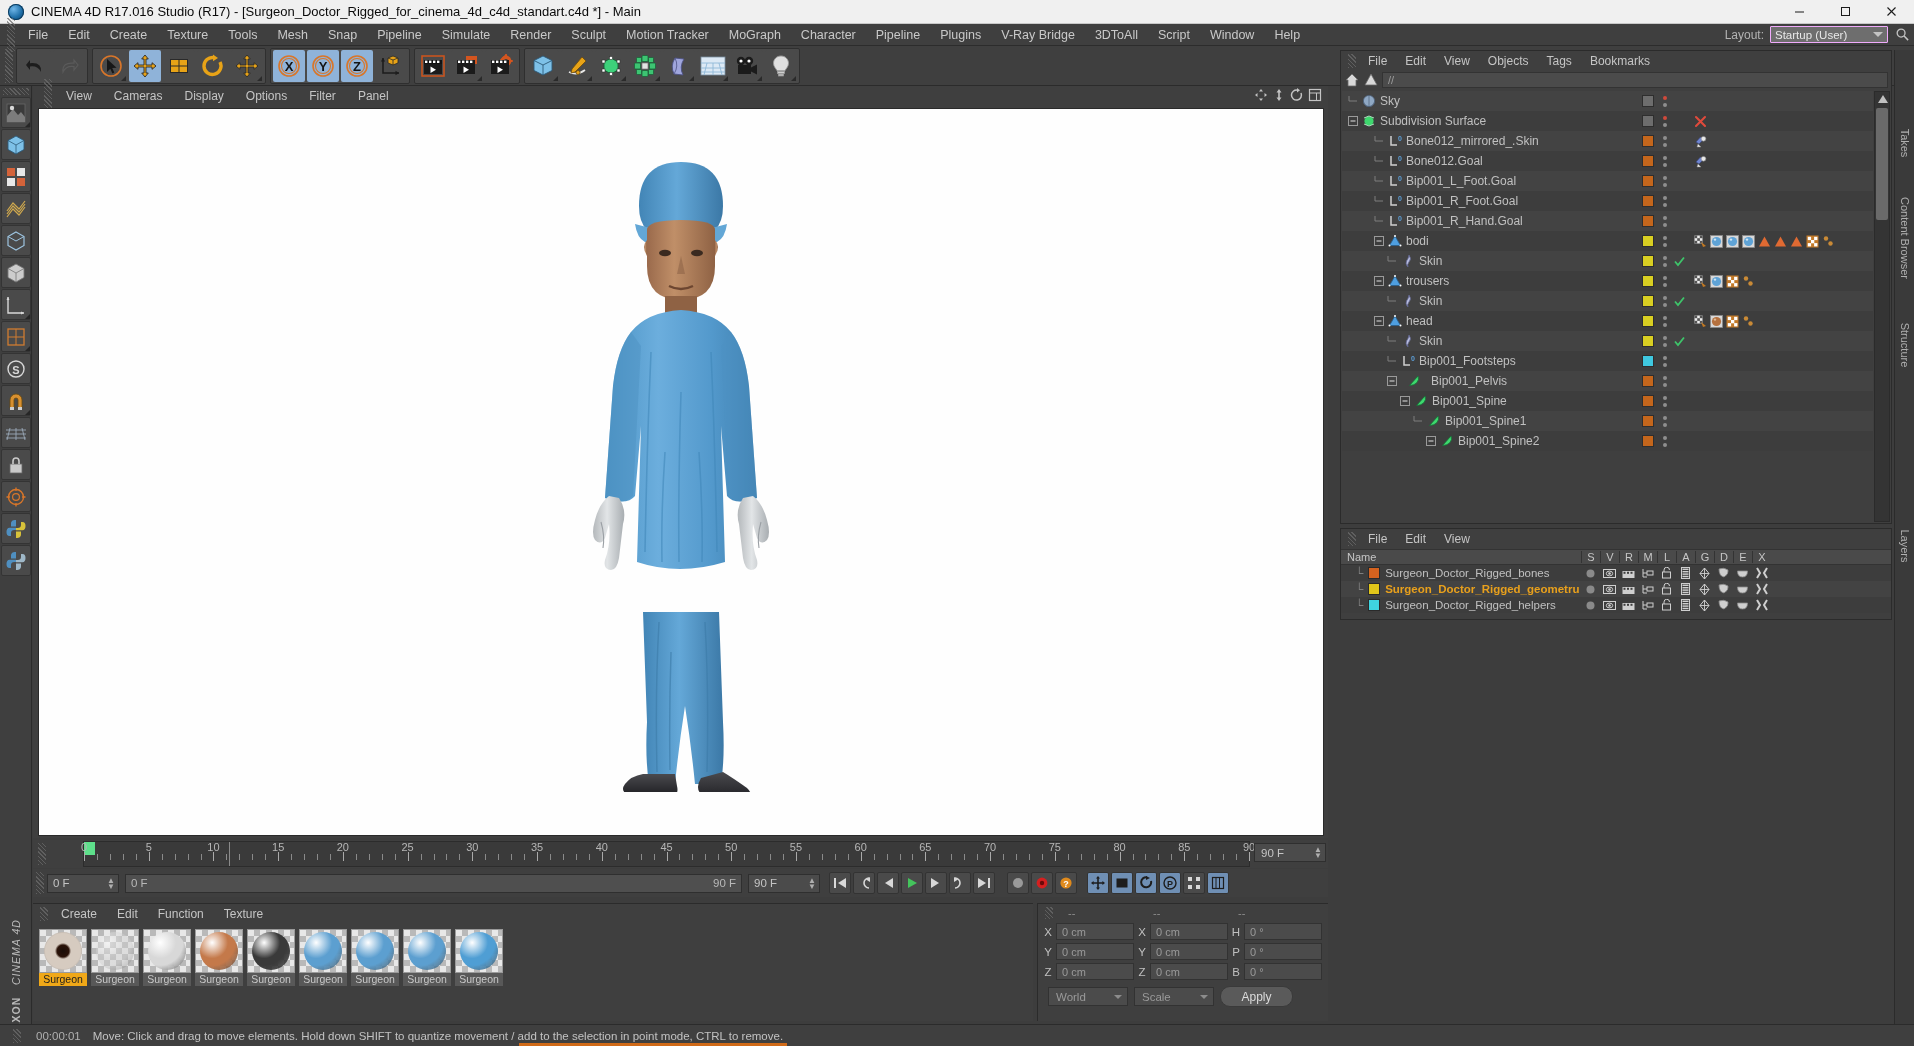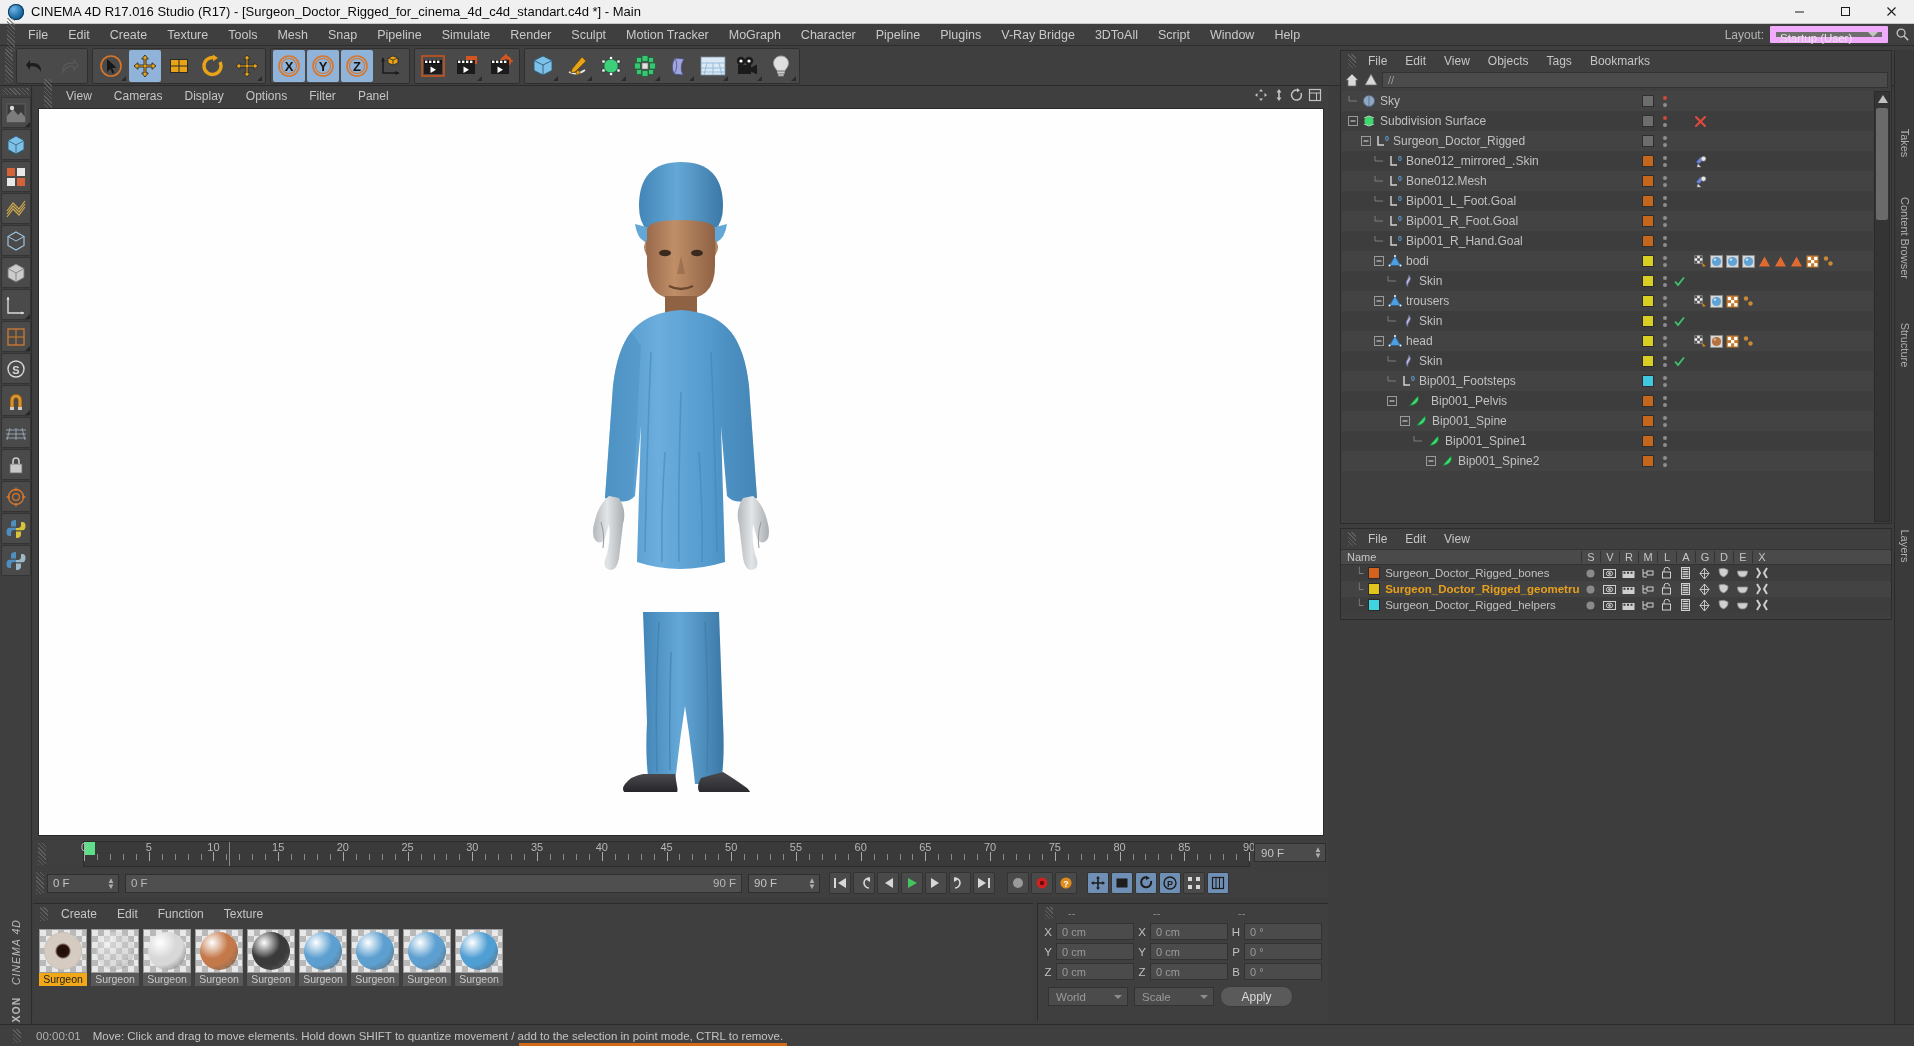--- a/index.html
+++ b/index.html
@@ -33,22 +33,22 @@
 
   
   .menubar {
     height:22px; background:#3f3f3f; display:flex; align-items:center;
     padding-left:4px; border-bottom:1px solid #2c2c2c; position:relative;
   }
   .menubar .mi { padding:0 10px; font-size:12.5px; color:#c9c9c9; line-height:22px; white-space:nowrap; }
   .layoutbox { position:absolute; right:26px; top:2px; display:flex; align-items:center; gap:6px; }
   .layoutbox .lbl { font-size:12px; color:#b4b4b4; }
   .layout-select {
-    width:118px; height:17px; background:#6e6e6e; border:6px solid #f0abfc;
-    display:flex; padding:0 4px; font-size:11.5px; color:#e8e8e8;
+    width:118px; height:17px; background:#6e6e6e; border:1px solid #f0abfc;
+    display:flex; align-items:center; padding:0 4px; font-size:11.5px; color:#e8e8e8;
     position:relative; border-radius:1px;
   }
   .layout-select .caret { position:absolute; right:4px; width:0;height:0;
      border-left:5px solid transparent;border-right:5px solid transparent;border-top:5px solid #c4c4c4; }
   .search-ic { width:15px; height:15px; position:absolute; right:4px; top:3px; }
 
   
   .toolbar {
     height:40px; background:#3f3f3f; display:flex; align-items:center;
     padding-left:2px; border-bottom:1px solid #2b2b2b;
@@ -1130,80 +1130,58 @@
             <span style="width:4px;height:4px;border-radius:50%;background:#8e8e8e;"></span>
           </span>
           <span style="width: 14px; display: flex; align-items: center; justify-content: center;"></span>
           <span style="display: flex; align-items: center; gap: 3px; margin-left: 8px;">
             <svg width="13" height="13" viewBox="0 0 13 13">
               <path d="M2 2 L11 11 M11 2 L2 11" stroke="#e04a3c" stroke-width="2.1" stroke-linecap="round"></path>
             </svg>
           </span>
         </div>
         <div class="orow">
-          <div style="display: flex; align-items: center; gap: 4px; width: 296px; padding-left: 19px;">
+          <div style="display: flex; align-items: center; gap: 4px; width: 296px; padding-left: 32px;">
             <span style="width: 10px; height: 10px; display: inline-flex; align-items: center; justify-content: center;">
               <svg width="10" height="10" viewBox="0 0 10 10">
-                <rect x="0.5" y="0.5" width="9" height="9" fill="none" stroke="#9a9a9a" stroke-width="1"></rect>
-                <line x1="2.5" y1="5" x2="7.5" y2="5" stroke="#c8c8c8" stroke-width="1.2"></line>
+                <path d="M1 0 L1 5 L9 5" fill="none" stroke="#7e7e7e" stroke-width="1"></path>
               </svg>
             </span>
             <svg width="14" height="14" viewBox="0 0 14 14">
               <path d="M3 2 L3 11 L9 11" fill="none" stroke="#d0d0d0" stroke-width="1.5"></path>
               <text x="10" y="6.5" font-size="7" font-weight="bold" fill="#5d9fd8" font-family="Liberation Sans">0</text>
             </svg>
-            <span class="otxt">Surgeon_Doctor_Rigged</span>
-          </div>
-          <span style="width: 12px; height: 12px; margin-left: 4px; background: rgb(109, 109, 109); border: 1px solid rgb(46, 46, 46);"></span>
+            <span class="otxt">Bone012_mirrored_.Skin</span>
+          </div>
+          <span style="width: 12px; height: 12px; margin-left: 4px; background: rgb(196, 102, 28); border: 1px solid rgb(46, 46, 46);"></span>
           <span style="width: 14px; display: flex; flex-direction: column; align-items: center; gap: 3px; margin-left: 4px;">
             <span style="width:4px;height:4px;border-radius:50%;background:#8e8e8e;"></span>
             <span style="width:4px;height:4px;border-radius:50%;background:#8e8e8e;"></span>
           </span>
           <span style="width: 14px; display: flex; align-items: center; justify-content: center;"></span>
-          <span style="display: flex; align-items: center; gap: 3px; margin-left: 8px;"></span>
+          <span style="display: flex; align-items: center; gap: 3px; margin-left: 8px;">
+            <svg width="13" height="13" viewBox="0 0 13 13">
+              <path d="M2 7 L6.5 2 L9 5 L5 9 Z" fill="#6f85d0" stroke="#3a4680" stroke-width=".6"></path>
+              <circle cx="9.5" cy="3.8" r="2.4" fill="#e8e8e8" stroke="#888" stroke-width=".6"></circle>
+              <path d="M4 9 L7 12 L3 12 Z" fill="#e8e8e8" stroke="#888" stroke-width=".5"></path>
+            </svg>
+          </span>
         </div>
         <div class="orow">
           <div style="display: flex; align-items: center; gap: 4px; width: 296px; padding-left: 32px;">
             <span style="width: 10px; height: 10px; display: inline-flex; align-items: center; justify-content: center;">
               <svg width="10" height="10" viewBox="0 0 10 10">
                 <path d="M1 0 L1 5 L9 5" fill="none" stroke="#7e7e7e" stroke-width="1"></path>
               </svg>
             </span>
             <svg width="14" height="14" viewBox="0 0 14 14">
               <path d="M3 2 L3 11 L9 11" fill="none" stroke="#d0d0d0" stroke-width="1.5"></path>
               <text x="10" y="6.5" font-size="7" font-weight="bold" fill="#5d9fd8" font-family="Liberation Sans">0</text>
             </svg>
-            <span class="otxt">Bone012_mirrored_.Skin</span>
-          </div>
-          <span style="width: 12px; height: 12px; margin-left: 4px; background: rgb(196, 102, 28); border: 1px solid rgb(46, 46, 46);"></span>
-          <span style="width: 14px; display: flex; flex-direction: column; align-items: center; gap: 3px; margin-left: 4px;">
-            <span style="width:4px;height:4px;border-radius:50%;background:#8e8e8e;"></span>
-            <span style="width:4px;height:4px;border-radius:50%;background:#8e8e8e;"></span>
-          </span>
-          <span style="width: 14px; display: flex; align-items: center; justify-content: center;"></span>
-          <span style="display: flex; align-items: center; gap: 3px; margin-left: 8px;">
-            <svg width="13" height="13" viewBox="0 0 13 13">
-              <path d="M2 7 L6.5 2 L9 5 L5 9 Z" fill="#6f85d0" stroke="#3a4680" stroke-width=".6"></path>
-              <circle cx="9.5" cy="3.8" r="2.4" fill="#e8e8e8" stroke="#888" stroke-width=".6"></circle>
-              <path d="M4 9 L7 12 L3 12 Z" fill="#e8e8e8" stroke="#888" stroke-width=".5"></path>
-            </svg>
-          </span>
-        </div>
-        <div class="orow">
-          <div style="display: flex; align-items: center; gap: 4px; width: 296px; padding-left: 32px;">
-            <span style="width: 10px; height: 10px; display: inline-flex; align-items: center; justify-content: center;">
-              <svg width="10" height="10" viewBox="0 0 10 10">
-                <path d="M1 0 L1 5 L9 5" fill="none" stroke="#7e7e7e" stroke-width="1"></path>
-              </svg>
-            </span>
-            <svg width="14" height="14" viewBox="0 0 14 14">
-              <path d="M3 2 L3 11 L9 11" fill="none" stroke="#d0d0d0" stroke-width="1.5"></path>
-              <text x="10" y="6.5" font-size="7" font-weight="bold" fill="#5d9fd8" font-family="Liberation Sans">0</text>
-            </svg>
-            <span class="otxt">Bone012.Mesh</span>
+            <span class="otxt">Bone012.Goal</span>
           </div>
           <span style="width: 12px; height: 12px; margin-left: 4px; background: rgb(196, 102, 28); border: 1px solid rgb(46, 46, 46);"></span>
           <span style="width: 14px; display: flex; flex-direction: column; align-items: center; gap: 3px; margin-left: 4px;">
             <span style="width:4px;height:4px;border-radius:50%;background:#8e8e8e;"></span>
             <span style="width:4px;height:4px;border-radius:50%;background:#8e8e8e;"></span>
           </span>
           <span style="width: 14px; display: flex; align-items: center; justify-content: center;"></span>
           <span style="display: flex; align-items: center; gap: 3px; margin-left: 8px;">
             <svg width="13" height="13" viewBox="0 0 13 13">
               <path d="M2 7 L6.5 2 L9 5 L5 9 Z" fill="#6f85d0" stroke="#3a4680" stroke-width=".6"></path>

